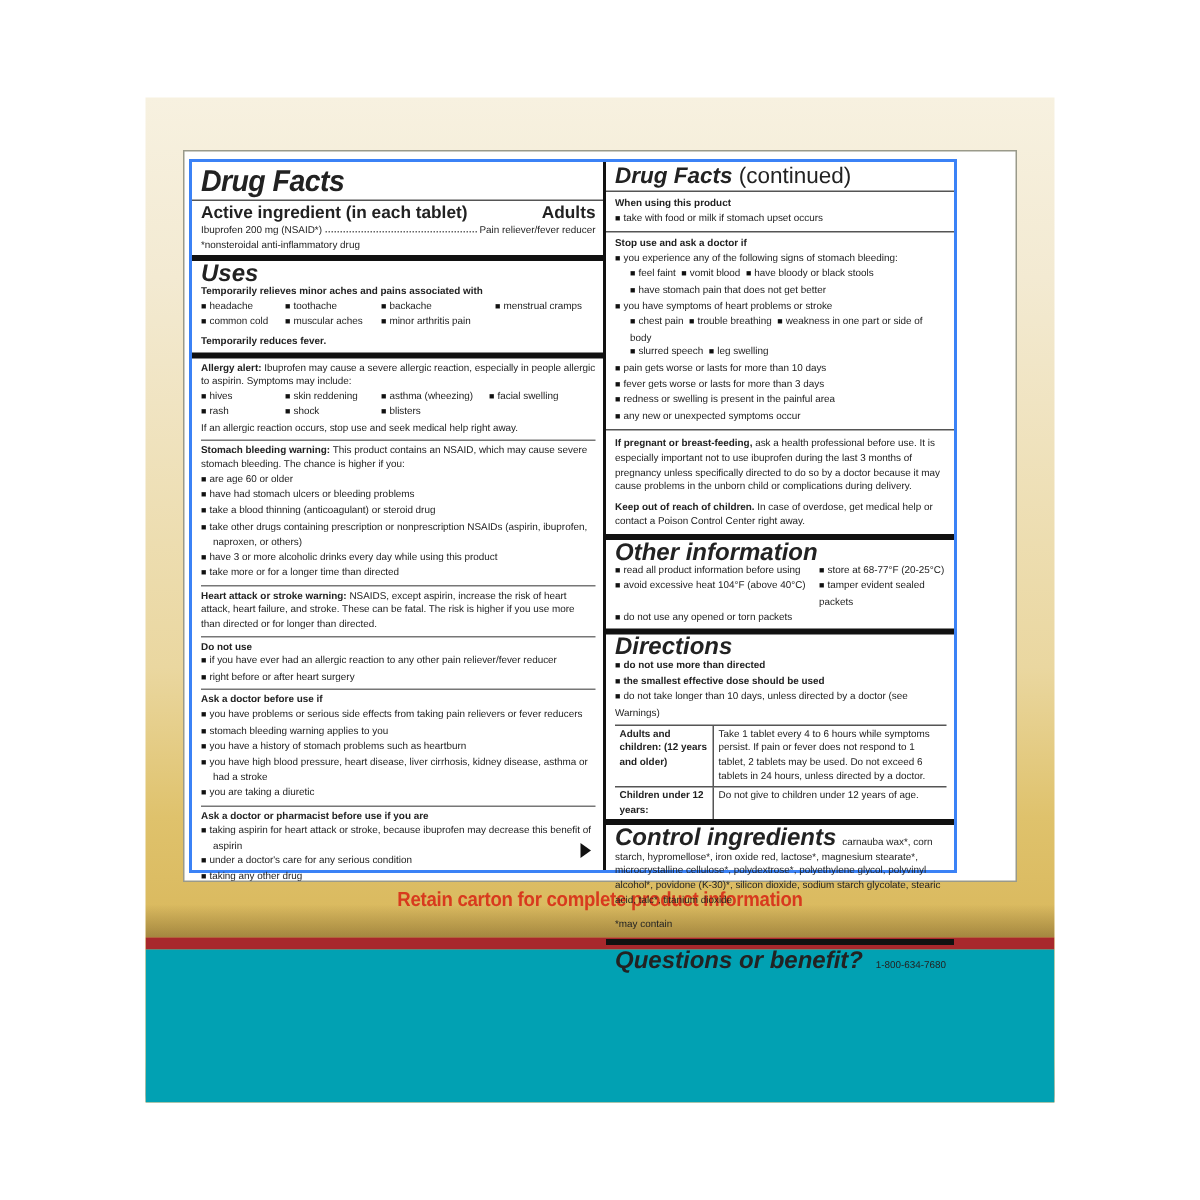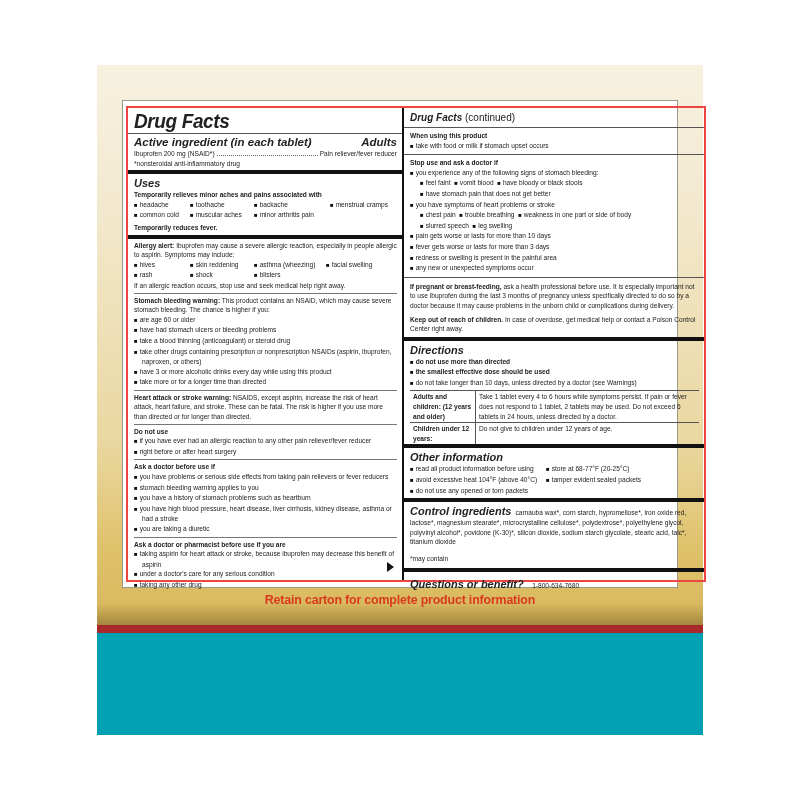--- a/index.html
+++ b/index.html
@@ -22,35 +22,35 @@
     position: absolute; left: 0; top: 527px; width: 100%; text-align: center;
     color: #d83a1e; font-weight: bold; font-size: 13.5px; letter-spacing: -0.2px;
     transform: scaleX(0.92);
   }
 
   .label {
     position: absolute; left: 122px; top: 100px; width: 556px; height: 488px;
     background: #fff; border: 1px solid #9a9a8a;
   }
   .frame {
-    position: absolute; left: 126px; top: 106px; width: 580px; height: 476px;
-    border: 2px solid #ef4444; display: flex; justify-content: space-between;
+    position: absolute; left: 126px; top: 106px; width: 512px; height: 476px;
+    border: 2px solid #3b82f6; display: flex; justify-content: space-between;
   }
   .col { position: relative; height: 100%; }
   .col-left { width: 276px; border-right: 2px solid #111; }
   .col-right { flex: 1; }
 
   .sec { padding: 2px 5px 2px 6px; position: relative; }
   .thick-b { border-bottom: 4px solid #111; }
   .thin-b { border-bottom: 1px solid #555; }
 
   .h-big { font-size: 20px; font-weight: bold; font-style: italic; letter-spacing: -0.4px; line-height: 22px; transform: scaleX(0.95); transform-origin: left; }
-  .h-md { font-size: 11.5px; font-weight: bold; font-style: italic; line-height: 14px; }
-  .h-sec { font-size: 11px; font-weight: bold; font-style: italic; line-height: 14px; }
-  .h-cont { font-size: 10px; line-height: 15px; }
+  .h-md { font-size: 11.5px; font-weight: bold; line-height: 14px; }
+  .h-sec { font-size: 16px; font-weight: bold; font-style: italic; line-height: 14px; }
+  .h-cont { font-size: 15px; line-height: 15px; }
   .h-cont b { font-style: italic; }
 
   .t { font-size: 6.6px; line-height: 9.6px; color: #222; }
   .tb { font-size: 6.6px; line-height: 9.6px; font-weight: bold; color: #222; }
   .row { display: flex; justify-content: space-between; align-items: baseline; }
   .dots { flex: 1; border-bottom: 1px dotted #666; margin: 0 2px 2px 2px; }
 
   .bul::before { content: "■"; font-size: 6px; margin-right: 2px; color: #111; }
   .bl { display: block; padding-left: 8px; text-indent: -8px; }
   .ind { padding-left: 10px; }
@@ -191,42 +191,42 @@
       </div>
       <div class="t bul">pain gets worse or lasts for more than 10 days</div>
       <div class="t bul">fever gets worse or lasts for more than 3 days</div>
       <div class="t bul">redness or swelling is present in the painful area</div>
       <div class="t bul">any new or unexpected symptoms occur</div>
     </div>
     <div class="sec thick-b" style="padding-top:4px;padding-bottom:3px">
       <div class="t"><b>If pregnant or breast-feeding,</b><span> ask a health professional before use. It is especially important not to use ibuprofen during the last 3 months of pregnancy unless specifically directed to do so by a doctor because it may cause problems in the unborn child or complications during delivery.</span></div>
       <div class="t" style="margin-top:4px"><b>Keep out of reach of children.</b><span> In case of overdose, get medical help or contact a Poison Control Center right away.</span></div>
     </div>
+    <div class="sec thick-b">
+      <div class="h-sec">Other information</div>
+      <div class="t grid2">
+        <span class="bul">read all product information before using</span>
+        <span class="bul">store at 68-77°F (20-25°C)</span>
+        <span class="bul">avoid excessive heat 104°F (above 40°C)</span>
+        <span class="bul">tamper evident sealed packets</span>
+        <span class="bul">do not use any opened or torn packets</span>
+      </div>
+    </div>
     <div class="sec thick-b" style="padding-bottom:0">
       <div class="h-sec">Directions</div>
       <div class="tb bul">do not use more than directed</div>
       <div class="tb bul">the smallest effective dose should be used</div>
       <div class="t bul">do not take longer than 10 days, unless directed by a doctor (see Warnings)</div>
       <div class="t dir-table">
         <div class="c1 r1">Adults and children: (12 years and older)</div>
         <div class="r1">Take 1 tablet every 4 to 6 hours while symptoms persist. If pain or fever does not respond to 1 tablet, 2 tablets may be used. Do not exceed 6 tablets in 24 hours, unless directed by a doctor.</div>
         <div class="c1">Children under 12 years:</div>
         <div>Do not give to children under 12 years of age.</div>
       </div>
     </div>
-    <div class="sec thick-b">
-      <div class="h-sec">Other information</div>
-      <div class="t grid2">
-        <span class="bul">read all product information before using</span>
-        <span class="bul">store at 68-77°F (20-25°C)</span>
-        <span class="bul">avoid excessive heat 104°F (above 40°C)</span>
-        <span class="bul">tamper evident sealed packets</span>
-        <span class="bul">do not use any opened or torn packets</span>
-      </div>
-    </div>
     <div class="sec thick-b" style="padding-bottom:4px">
       <div class="t"><span class="h-sec" style="margin-right:4px">Control ingredients</span><span>carnauba wax*, corn starch, hypromellose*, iron oxide red, lactose*, magnesium stearate*, microcrystalline cellulose*, polydextrose*, polyethylene glycol, polyvinyl alcohol*, povidone (K-30)*, silicon dioxide, sodium starch glycolate, stearic acid, talc*, titanium dioxide</span></div>
       <div class="t" style="margin-top:7px">*may contain</div>
     </div>
     <div class="sec">
       <span class="h-sec">Questions or benefit?</span>
       <span class="t" style="margin-left:4px">1-800-634-7680</span>
     </div>
   </div>
 </div>

